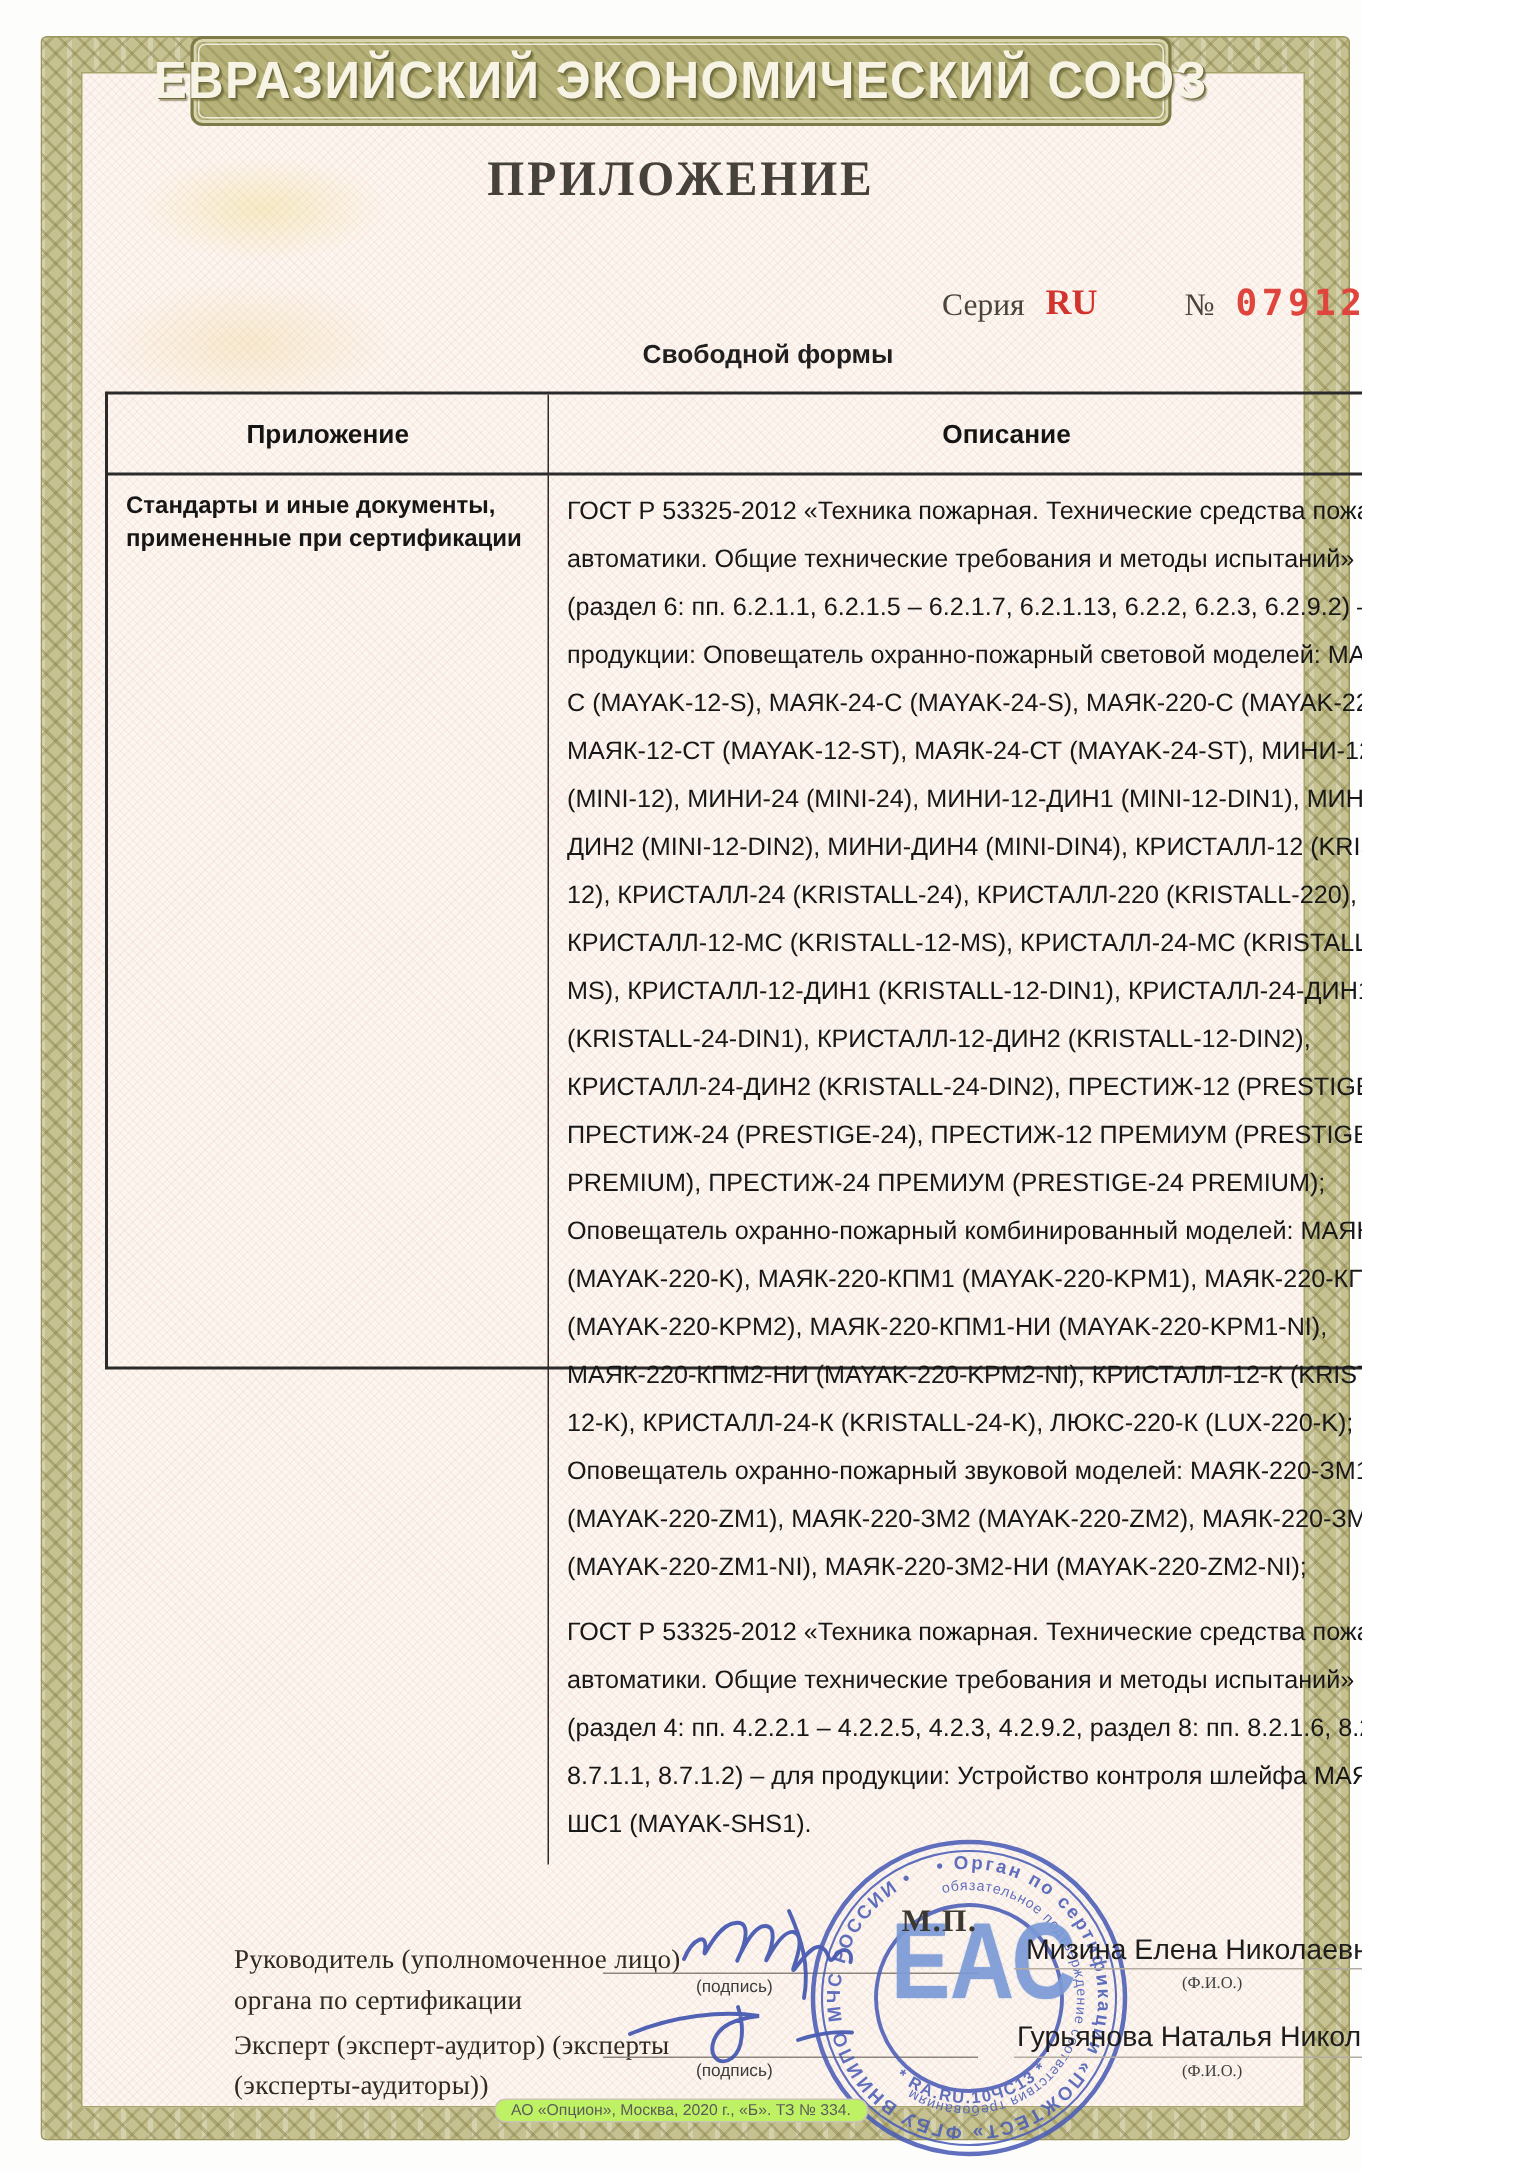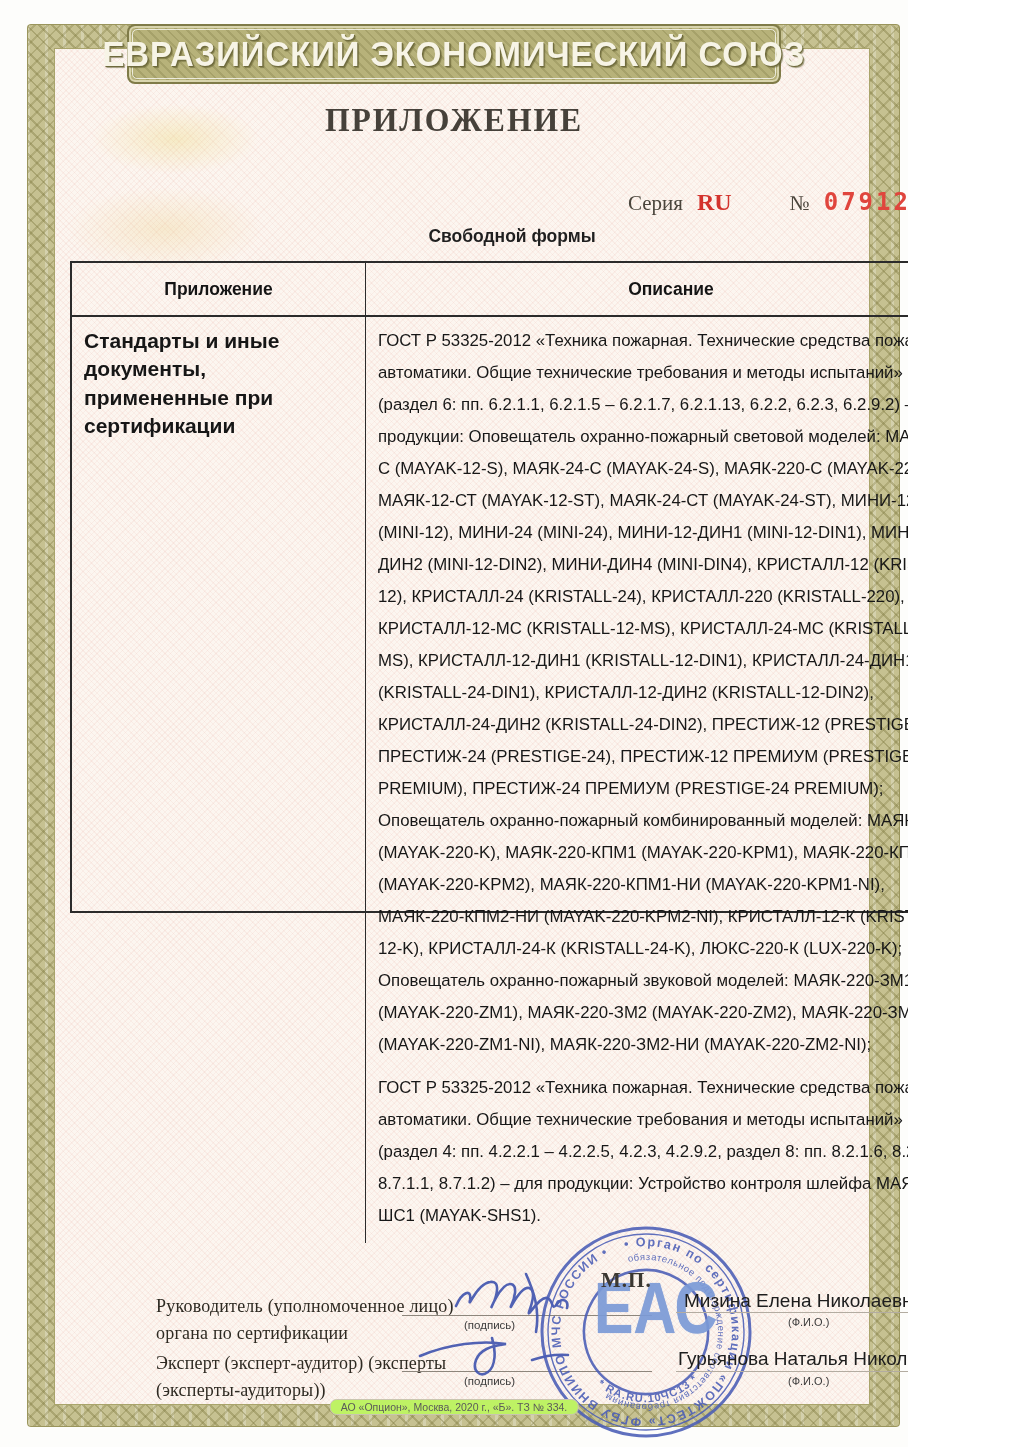--- a/index.html
+++ b/index.html
@@ -46,32 +46,32 @@
   .serial{font-family:"DejaVu Sans Mono",monospace;font-weight:bold;font-size:24px;
           letter-spacing:3px;color:#e0453d;margin-left:14px;}
   .form-type{position:absolute;top:226px;left:0;width:1024px;text-align:center;
           font-weight:bold;font-size:17.5px;color:#1f1f1f;}
   
   .tbl{position:absolute;left:70px;top:261px;width:908px;height:652px;border:2px solid #2b2b2b;
        box-sizing:border-box;display:grid;grid-template-columns:294px 1fr;grid-template-rows:54px 1fr;}
   .th{display:flex;align-items:center;justify-content:center;font-weight:bold;font-size:17.5px;
       color:#141414;border-bottom:2px solid #2b2b2b;}
   .th1{border-right:1.5px solid #2b2b2b;}
-  .td1{border-right:1.5px solid #2b2b2b;padding:10px 10px 0 12px;font-weight:bold;font-size:21px;
+  .td1{border-right:1.5px solid #2b2b2b;padding:10px 10px 0 12px;font-weight:bold;font-size:16px;
       line-height:1.35;color:#161616;}
   .td2{padding:8px 12px 0 12px;font-size:16.8px;line-height:32px;color:#171717;}
   .td2 p{margin:0 0 11px 0;}
   
   .sig-label{position:absolute;font-family:"Liberation Serif",serif;font-size:18px;color:#2e2a22;
       line-height:1.5;letter-spacing:.2px;}
   .sig-line{position:absolute;border-bottom:1px solid #8d867c;}
   .sig-caption{position:absolute;font-size:11.5px;color:#3c3c3c;}
   .fio-name{position:absolute;font-size:19px;color:#1d1d1d;white-space:nowrap;}
   .fio-line{position:absolute;border-bottom:1px solid #b3aca1;}
-  .fio-caption{position:absolute;font-size:11px;color:#3c3c3c;}
+  .fio-caption{position:absolute;font-size:11px;color:#3c3c3c;font-family:Liberation Serif, serif;}
   .eac{position:absolute;left:594px;top:1272px;font-weight:900;font-size:72px;line-height:1;
        color:#7b9ad7;letter-spacing:0px;transform:scaleX(.82);transform-origin:left top;opacity:.92;
        text-shadow:0 0 1px #7b9ad7;}
   .mp{position:absolute;left:601px;top:1268px;font-family:"Liberation Serif",serif;font-weight:bold;
       font-size:21px;color:#3b3731;letter-spacing:1px;}
   .stamp-svg{position:absolute;left:536px;top:1222px;opacity:.88;transform:rotate(-14deg);}
   .sign-svg{position:absolute;left:398px;top:1262px;}
   .footer-pill{position:absolute;top:1399px;left:50%;transform:translateX(-50%);
       background:#bef264;border:1px solid #c9c5b0;border-radius:7px;padding:1px 10px;
       font-size:10.5px;color:#5a5a5a;white-space:nowrap;}

